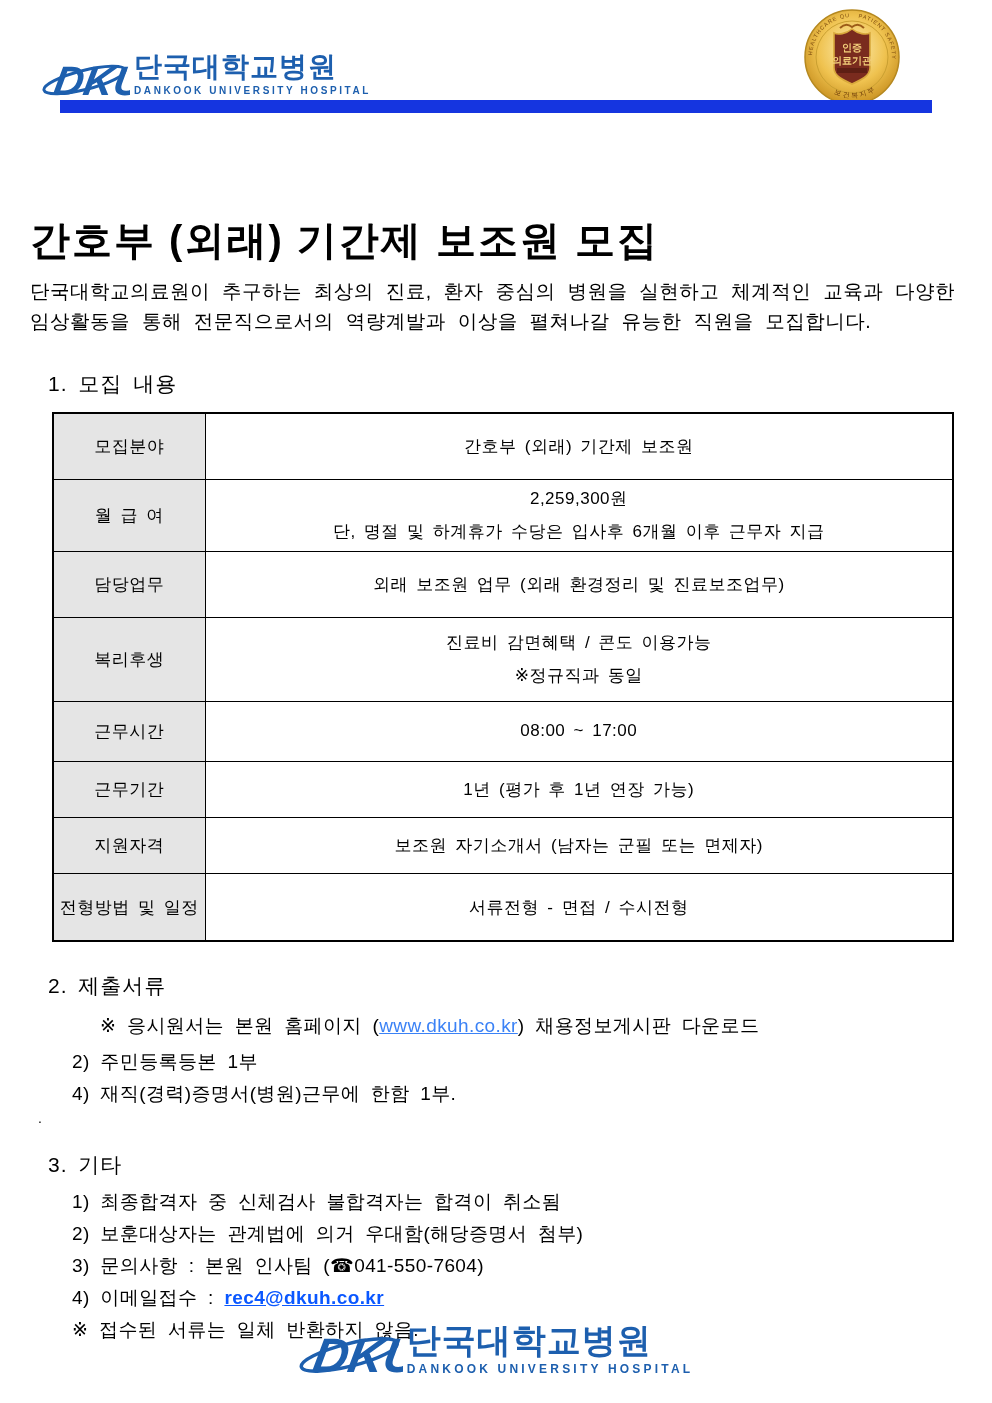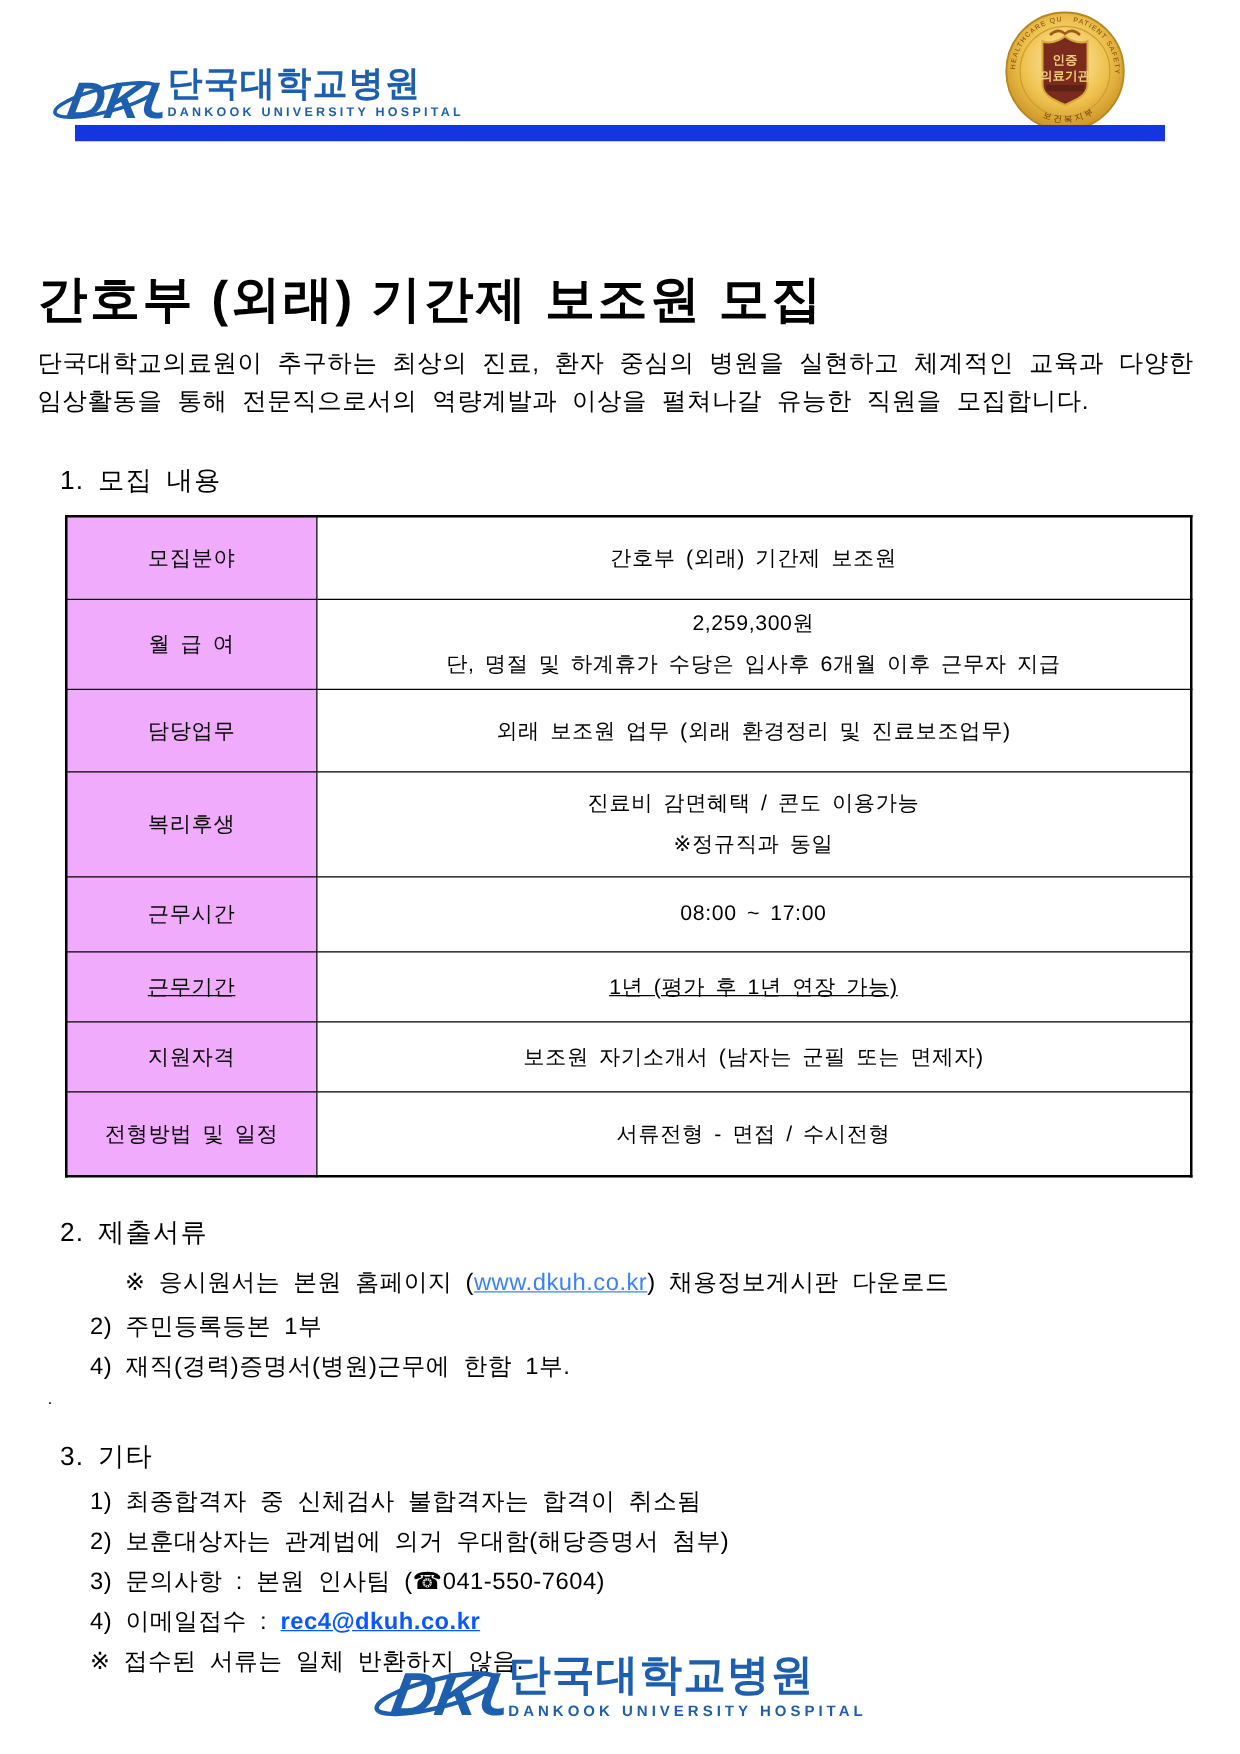--- a/index.html
+++ b/index.html
@@ -25,27 +25,27 @@
   .doc-title { margin-top:118px; font-size:40px; font-weight:800; letter-spacing:2px; line-height:1.1; }
   .intro { margin-top:14px; width:932px; font-size:19.5px; line-height:1.55; word-spacing:6px; letter-spacing:0.5px; }
 
   
   .sec-heading { font-size:21px; letter-spacing:1px; word-spacing:4px; margin-left:18px; }
   .sec1-heading { margin-top:34px; }
 
   
   table.recruit { border-collapse:collapse; margin:14px 0 0 22px; width:902px; table-layout:fixed; border:2.5px solid #000; }
   table.recruit th, table.recruit td { border:1.5px solid #000; text-align:center; vertical-align:middle; font-size:17px; font-weight:normal; letter-spacing:0.5px; word-spacing:3px; }
-  table.recruit th { width:200px; background:#f0abfc; }
+  table.recruit th { width:152px; background:#e5e5e5; }
   table.recruit tr:nth-child(1){ height:66px; }
   table.recruit tr:nth-child(2){ height:72px; }
   table.recruit tr:nth-child(3){ height:66px;padding-left:40px; }
   table.recruit tr:nth-child(4){ height:84px; }
   table.recruit tr:nth-child(5){ height:60px; }
-  table.recruit tr:nth-child(6){ height:56px;text-decoration:underline; }
+  table.recruit tr:nth-child(6){ height:56px; }
   table.recruit tr:nth-child(7){ height:56px; }
   table.recruit tr:nth-child(8){ height:68px; }
   .cell-line + .cell-line { margin-top:10px; }
 
   
   .sec2-heading { margin-top:30px; }
   .sec3-heading { margin-top:26px; }
   .doc-item { font-size:19px; line-height:1.0; margin:13px 0 0 42px; word-spacing:5px; letter-spacing:0.4px; }
   .doc-subitem { font-size:19px; margin:13px 0 0 70px; word-spacing:5px; letter-spacing:0.4px; }
   .stray-dot { font-size:14px; margin:10px 0 0 8px; line-height:0.8; }

